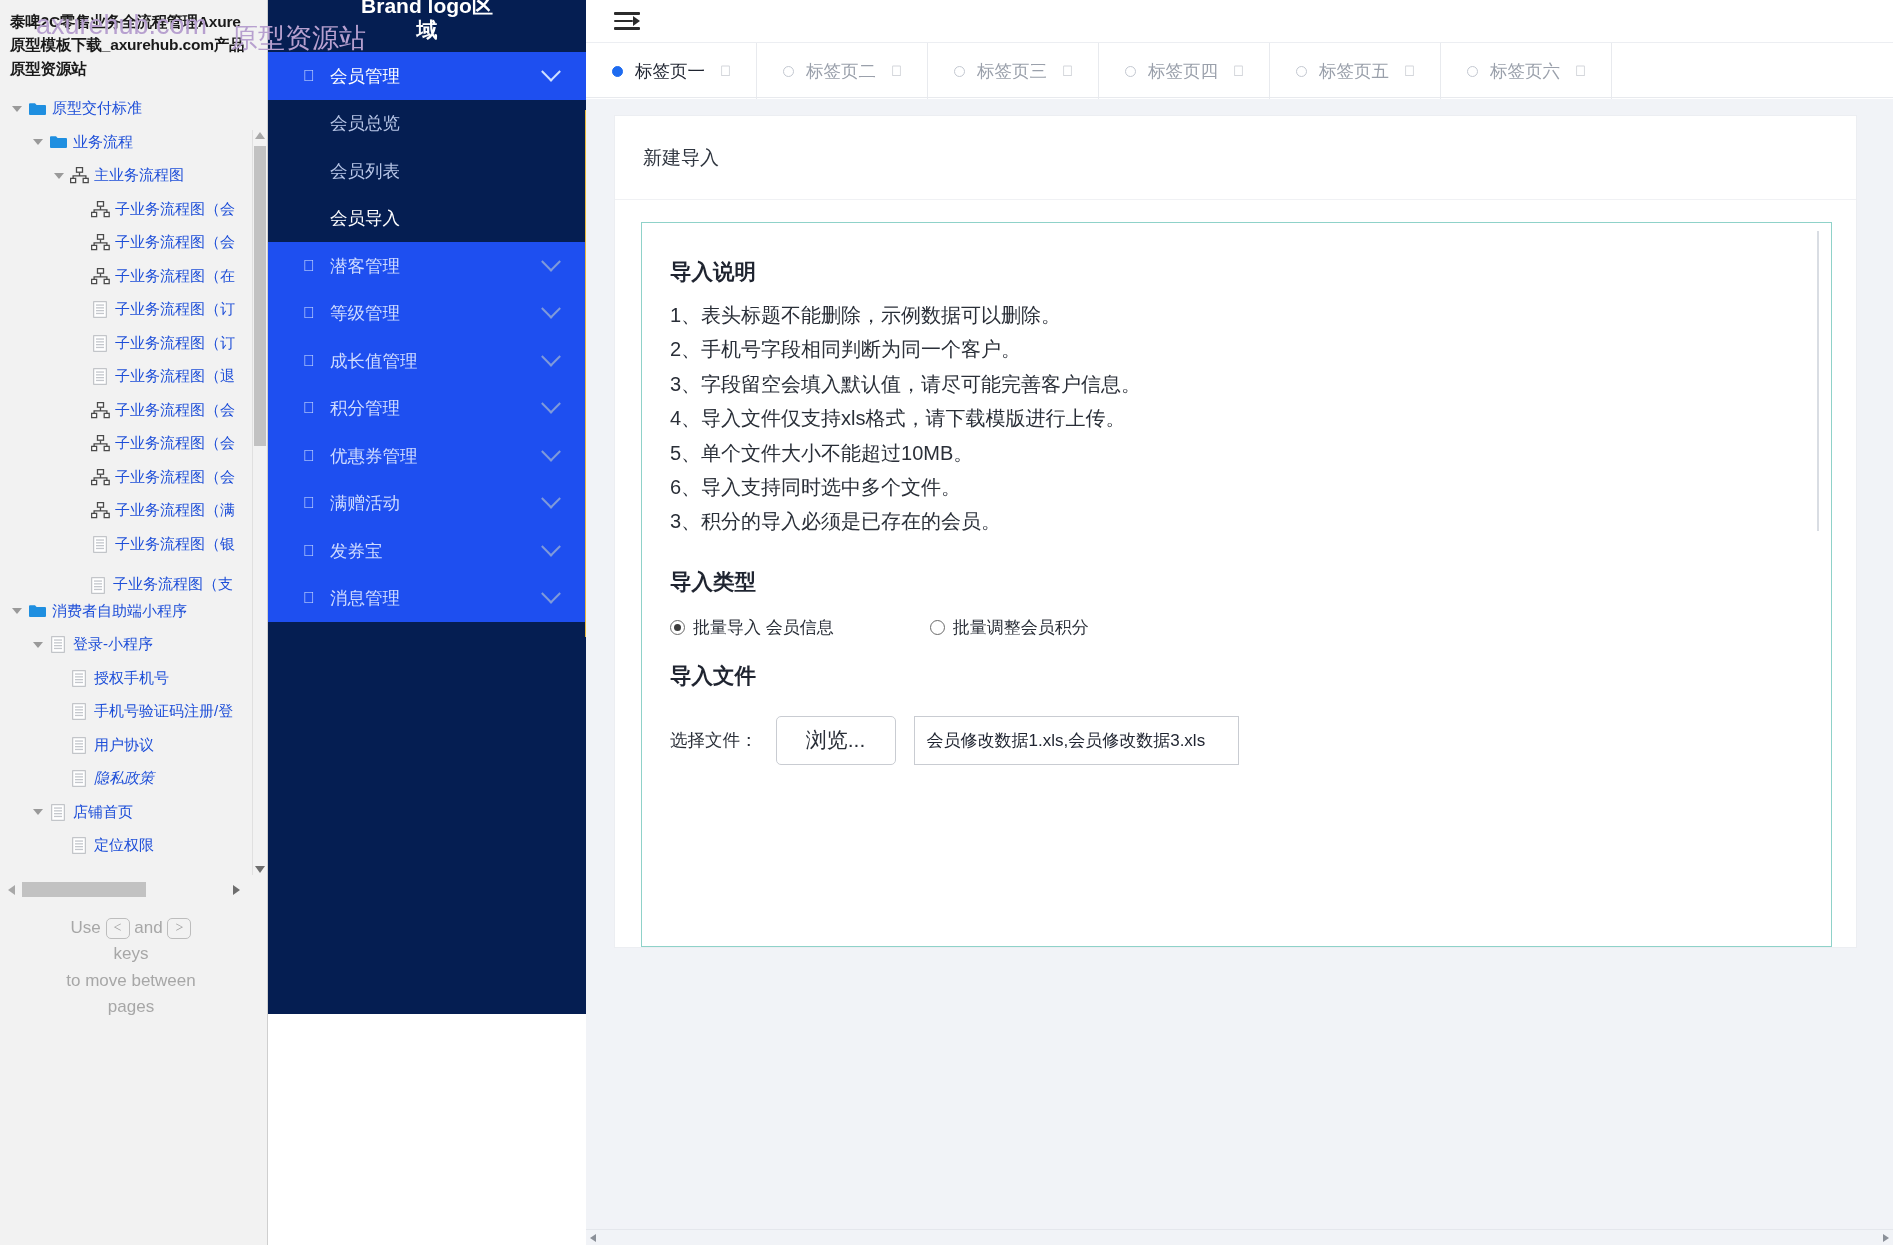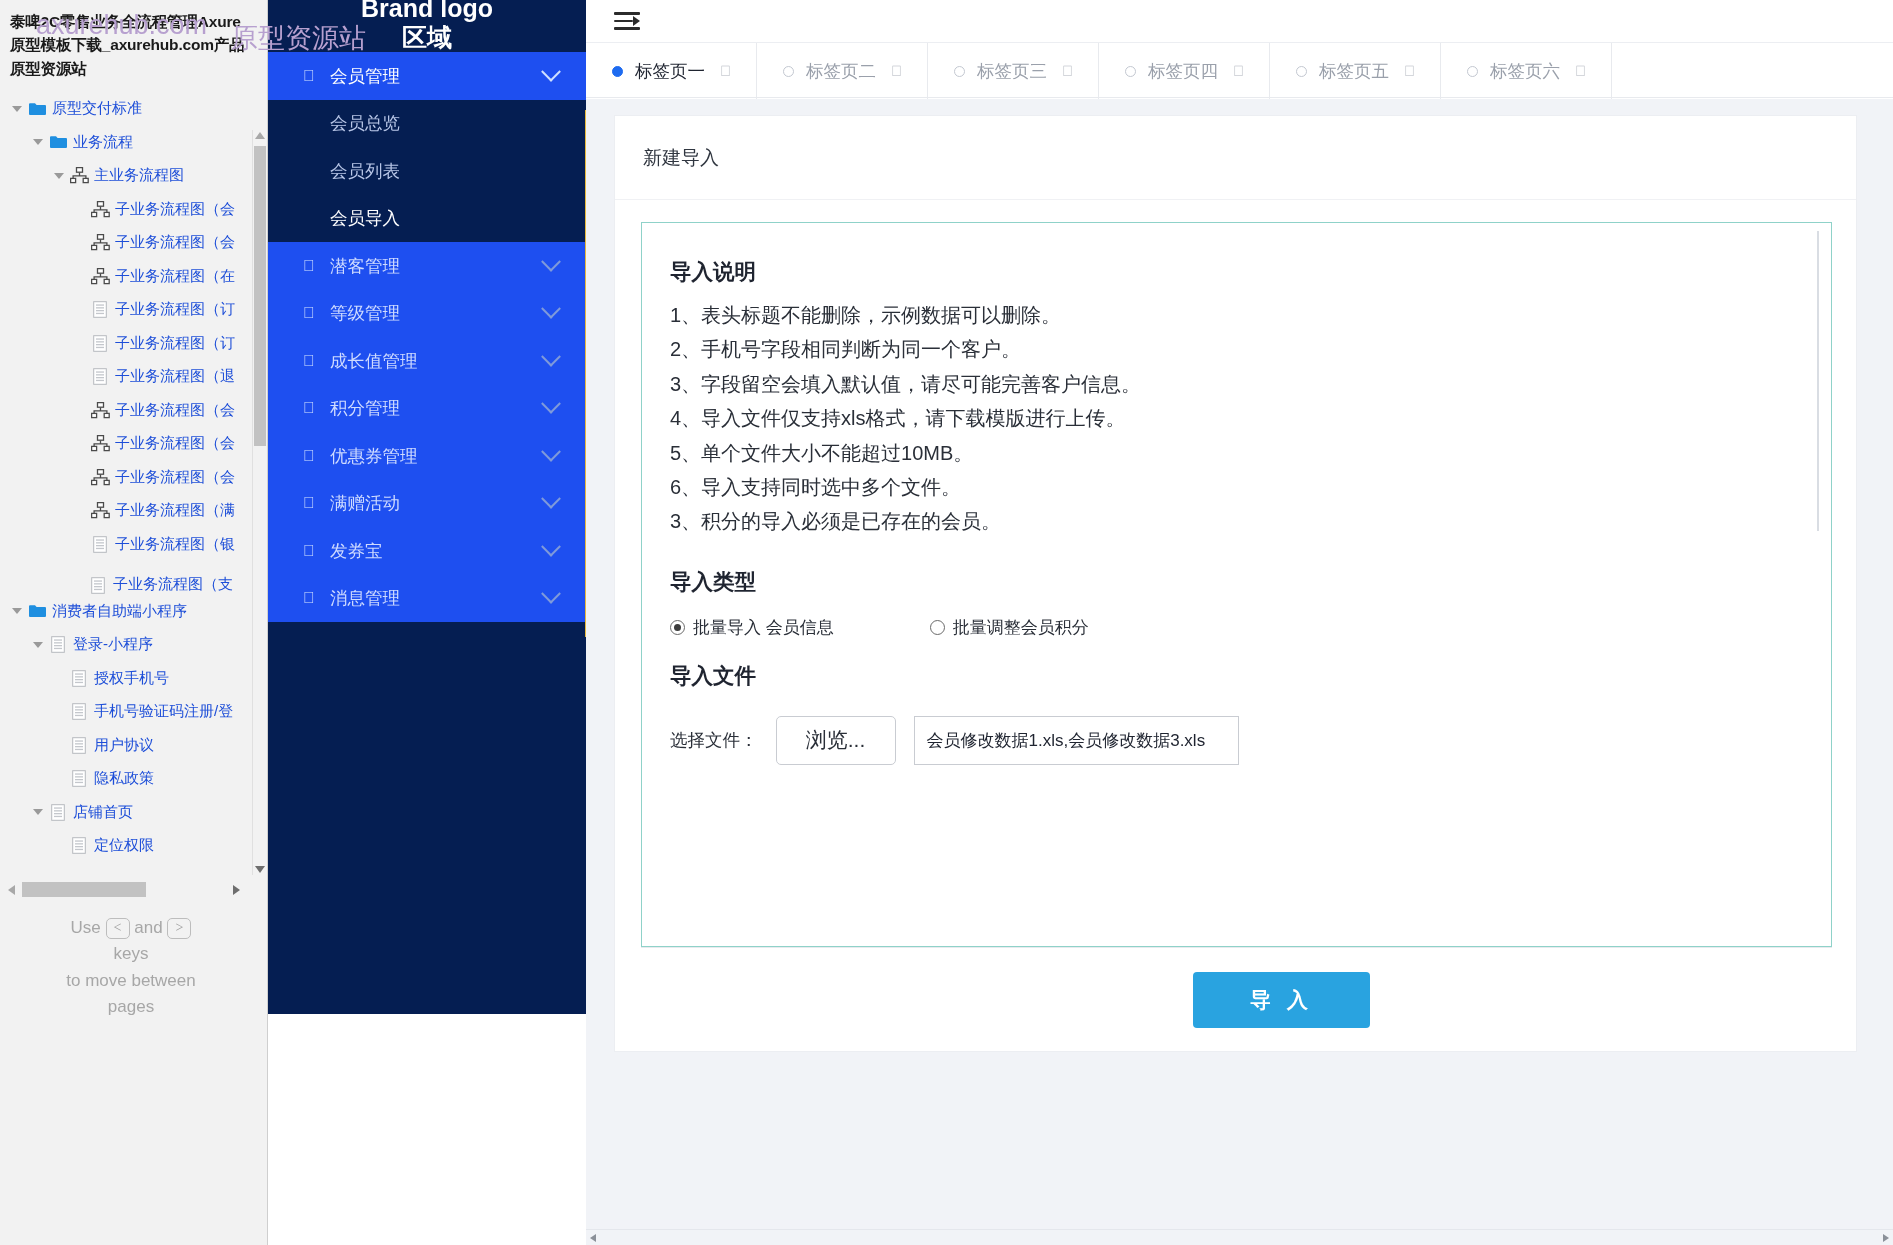--- a/index.html
+++ b/index.html
@@ -106,21 +106,21 @@
 
   
   .app-nav {
     position: absolute; left: 268px; top: 0;
     width: 318px; height: 1014px;
     background: #051e52;
     color: #fff;
   }
   .brand {
     height: 52px; display: flex; align-items: flex-start; justify-content: center;
-    color: #fff; font-size: 25px; font-weight: 600;
+    color: #fff; font-size: 21px; font-weight: 600;
     padding-top: 0px;
   }
   .brand-text { width: 150px; text-align: center; line-height: 1.15; position: relative; top: -6px; }
   .nav-item {
     height: 47.5px; display: flex; align-items: center;
     padding-left: 36px; font-size: 17.5px;
     color: #b9c7e8;
     position: relative;
   }
   .nav-item .n-ic {
@@ -517,21 +517,21 @@
             <svg width="14" height="17" viewBox="0 0 14 17">
               <rect x="0.7" y="0.7" width="12.6" height="15.6" fill="#fff" stroke="#b6b9be"></rect>
               <rect x="3" y="3.4" width="8" height="1.3" fill="#c4c7cc"></rect>
               <rect x="3" y="6.2" width="8" height="1.3" fill="#c4c7cc"></rect>
               <rect x="3" y="9" width="8" height="1.3" fill="#c4c7cc"></rect>
               <rect x="3" y="11.8" width="8" height="1.3" fill="#c4c7cc"></rect>
             </svg>
           </span>
           <span class="tree-label">用户协议</span>
         </div>
-        <div class="tree-row" style="padding-left: 50px;">
+        <div class="tree-row" style="padding-left: 50px; font-style: italic;">
           <span class="tw"></span>
           <span class="ic">
             <svg width="14" height="17" viewBox="0 0 14 17">
               <rect x="0.7" y="0.7" width="12.6" height="15.6" fill="#fff" stroke="#b6b9be"></rect>
               <rect x="3" y="3.4" width="8" height="1.3" fill="#c4c7cc"></rect>
               <rect x="3" y="6.2" width="8" height="1.3" fill="#c4c7cc"></rect>
               <rect x="3" y="9" width="8" height="1.3" fill="#c4c7cc"></rect>
               <rect x="3" y="11.8" width="8" height="1.3" fill="#c4c7cc"></rect>
             </svg>
           </span>
@@ -731,23 +731,20 @@
             <div class="sec-title t3">导入文件</div>
             <div class="file-row">
               <div class="file-label">选择文件：</div>
               <div class="browse-btn">浏览...</div>
               <div class="file-input">会员修改数据1.xls,会员修改数据3.xls</div>
             </div>
 
             <div class="inner-scroll"></div>
           </div>
 
-          <div class="card-foot">
-            <div class="import-btn">导 入</div>
-          </div>
         </div>
       </div>
     </div>
   </div>
 
   <div class="tab-underline"></div>
 
   <div class="bottom-hscroll">
     <div class="arrow-l"></div>
     <div class="arrow-r"></div>

